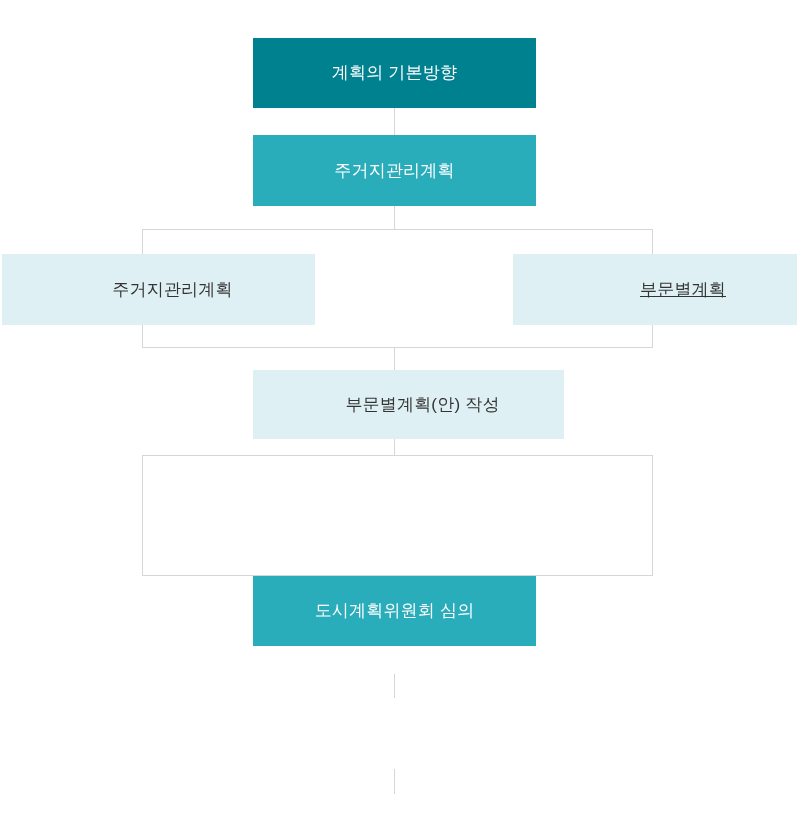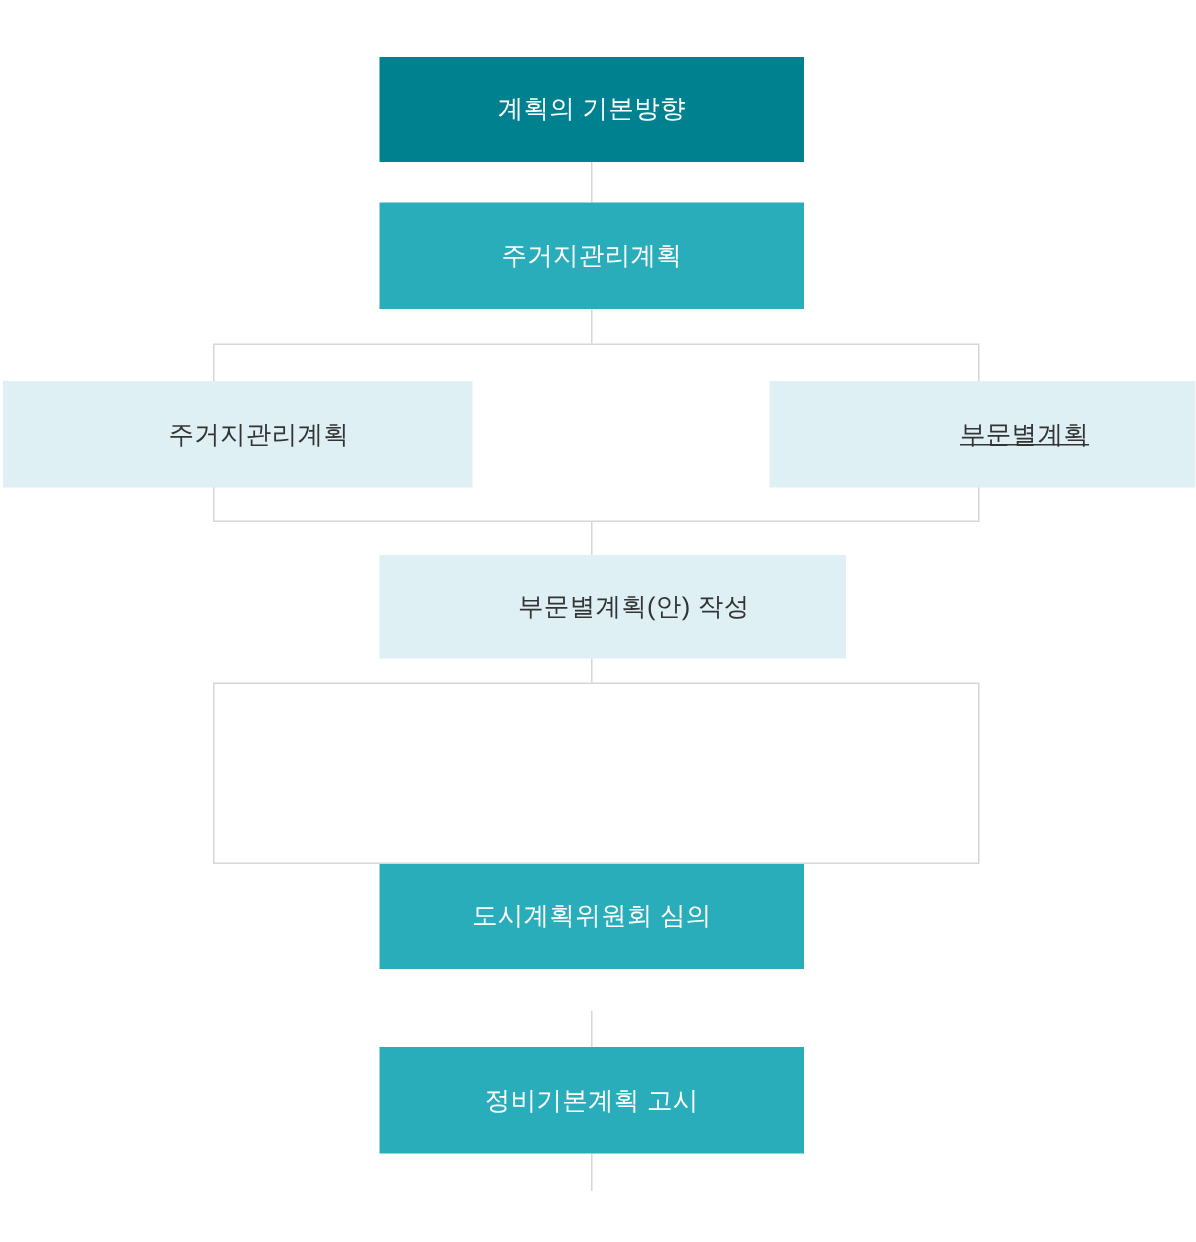--- a/index.html
+++ b/index.html
@@ -82,15 +82,14 @@
 
   <div class="branch-rect" id="branch-rect-1"></div>
   <div class="branch-rect" id="branch-rect-2"></div>
 
   <div class="node dark" id="node-0">계획의 기본방향</div>
   <div class="node teal" id="node-1">주거지관리계획</div>
   <div class="node light" id="node-2">주거지관리계획</div>
   <div class="node light" id="node-3">부문별계획</div>
   <div class="node light" id="node-4">부문별계획(안) 작성</div>
   <div class="node teal" id="node-7">도시계획위원회 심의</div>
-  <div class="node teal" id="node-8">정비기본계획 고시</div>
 
 </div>
 
 </body></html>

